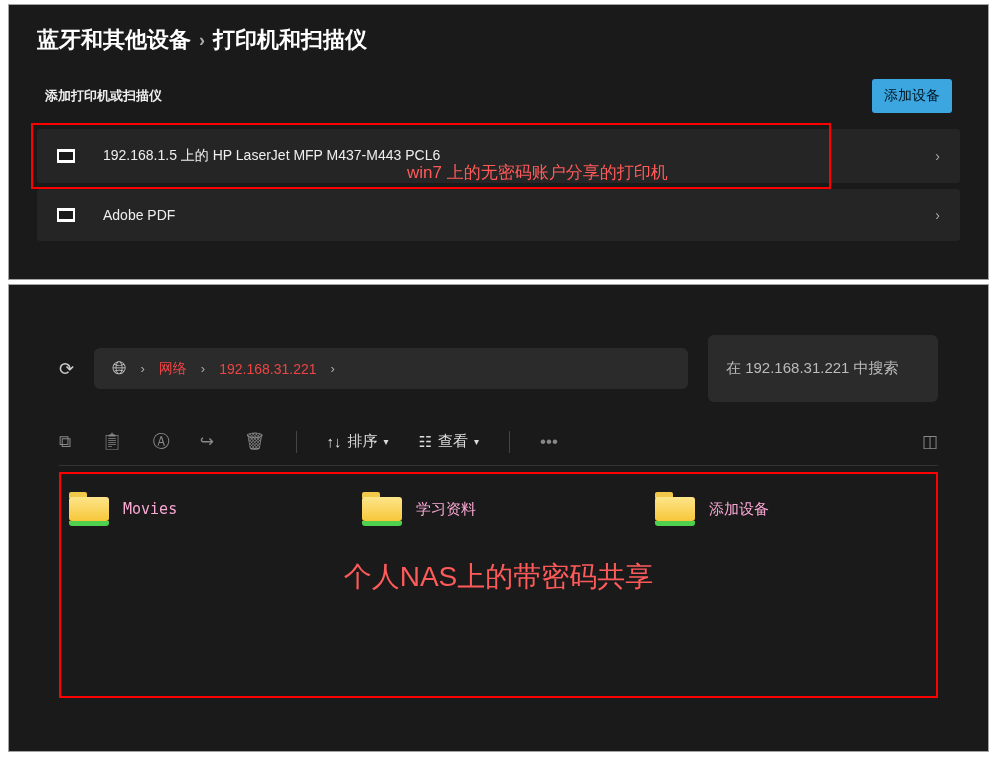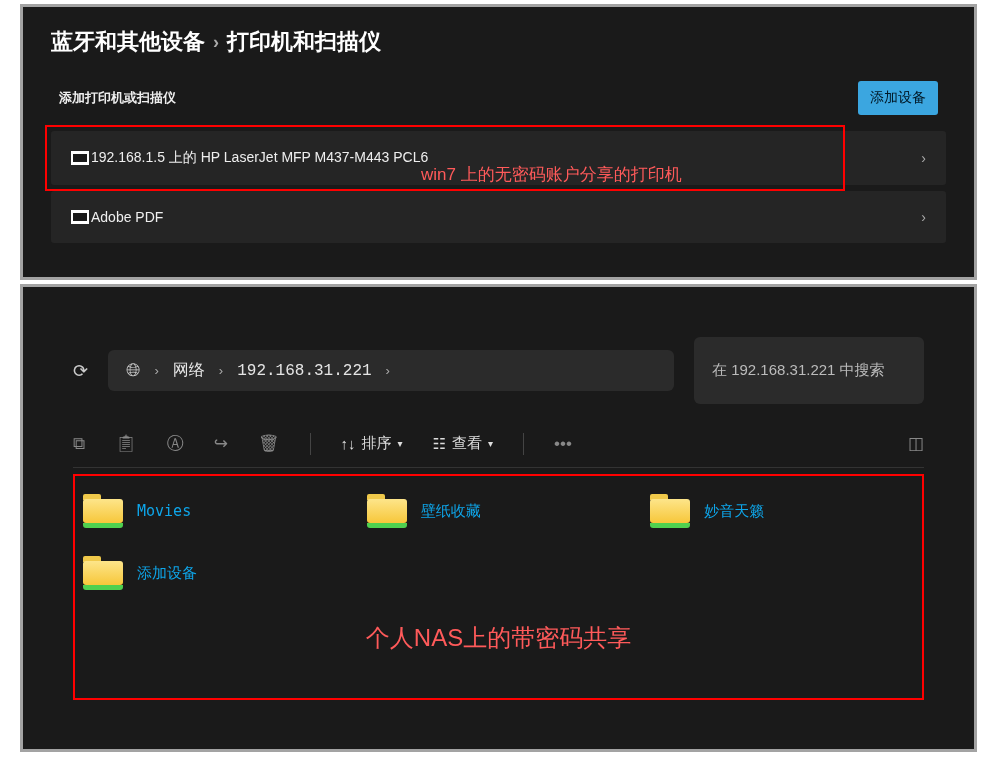--- a/index.html
+++ b/index.html
@@ -5,22 +5,22 @@
     * { margin: 0; padding: 0; box-sizing: border-box; }
     body {
       font-family: "Microsoft YaHei", "Segoe UI", sans-serif;
       background: #fff;
       width: 997px;
       height: 770px;
       overflow: hidden;
     }
     .panel {
       background: #1a1a1a;
-      border: 3px solid #a3a3a3;
-      margin: 4px 20px;
+      border: 1px solid #a3a3a3;
+      margin: 4px 8px;
     }
     .panel-top {
       height: 276px;
       padding: 20px 28px 0 28px;
     }
     .panel-bottom {
       height: 468px;
       padding: 50px 50px 20px 50px;
     }
     .breadcrumb-header {
@@ -54,21 +54,21 @@
     .device-row {
       background: #252525;
       display: flex;
       align-items: center;
       justify-content: space-between;
       padding: 18px 20px;
       margin-bottom: 6px;
       border-radius: 3px;
       cursor: pointer;
     }
-    .device-left { display: flex; align-items: center; gap: 2px; }
+    .device-left { display: flex; align-items: center; gap: 28px; }
     .printer-icon {
       width: 18px; height: 14px;
       background: #fff;
       position: relative;
     }
     .printer-icon::before {
       content: '';
       position: absolute;
       top: 3px; left: 2px; right: 2px; bottom: 3px;
       background: #1a1a1a;
@@ -105,21 +105,21 @@
       display: flex;
       align-items: center;
       gap: 14px;
       background: #2b2b2b;
       padding: 10px 18px;
       border-radius: 6px;
       flex: 1;
       margin: 0 10px;
       min-width: 0;
     }
-    .path-seg { color: #e5e5e5; font-size: 16px; font-family: Liberation Mono, monospace; }
+    .path-seg { color: #ef4444; font-size: 14px; }
     .path-chev { color: #aaa; font-size: 13px; }
     .search-bar {
       background: #2b2b2b;
       padding: 24px 18px;
       border-radius: 6px;
       color: #bbb;
       font-size: 15px;
       min-width: 230px;
     }
     .toolbar-row {
@@ -168,28 +168,28 @@
       border-radius: 3px;
     }
     .folder-icon .bar {
       position: absolute;
       bottom: 0; left: 0; right: 0;
       height: 5px;
       background: #4fd04f;
       border-radius: 0 0 3px 3px;
     }
     .folder-label {
-      color: #0ea5e9;
+      color: #f9a8d4;
       font-family: monospace, "Microsoft YaHei", sans-serif;
       font-size: 15px;
     }
     .annotation-2 {
       text-align: center;
       margin-top: 24px;
-      font-size: 24px;
+      font-size: 28px;
       color: #ff5a5a;
     }
     .rel { position: relative; }
   </style>
 </head>
 <body>
 
 <div class="panel panel-top rel">
   <div class="breadcrumb-header">
     <span>蓝牙和其他设备</span>
@@ -270,29 +270,21 @@
             <div class="bar"></div>
           </div>
         <span class="folder-label">Movies</span>
       </div>
       <div class="folder-item">
         <div class="folder-icon">
             <div class="tab"></div>
             <div class="body"></div>
             <div class="bar"></div>
           </div>
-        <span class="folder-label">壁纸收藏</span>
-      </div>
-      <div class="folder-item">
-        <div class="folder-icon">
-            <div class="tab"></div>
-            <div class="body"></div>
-            <div class="bar"></div>
-          </div>
-        <span class="folder-label">妙音天籁</span>
+        <span class="folder-label">学习资料</span>
       </div>
       <div class="folder-item">
         <div class="folder-icon">
             <div class="tab"></div>
             <div class="body"></div>
             <div class="bar"></div>
           </div>
         <span class="folder-label">添加设备</span>
       </div>
     </div>

